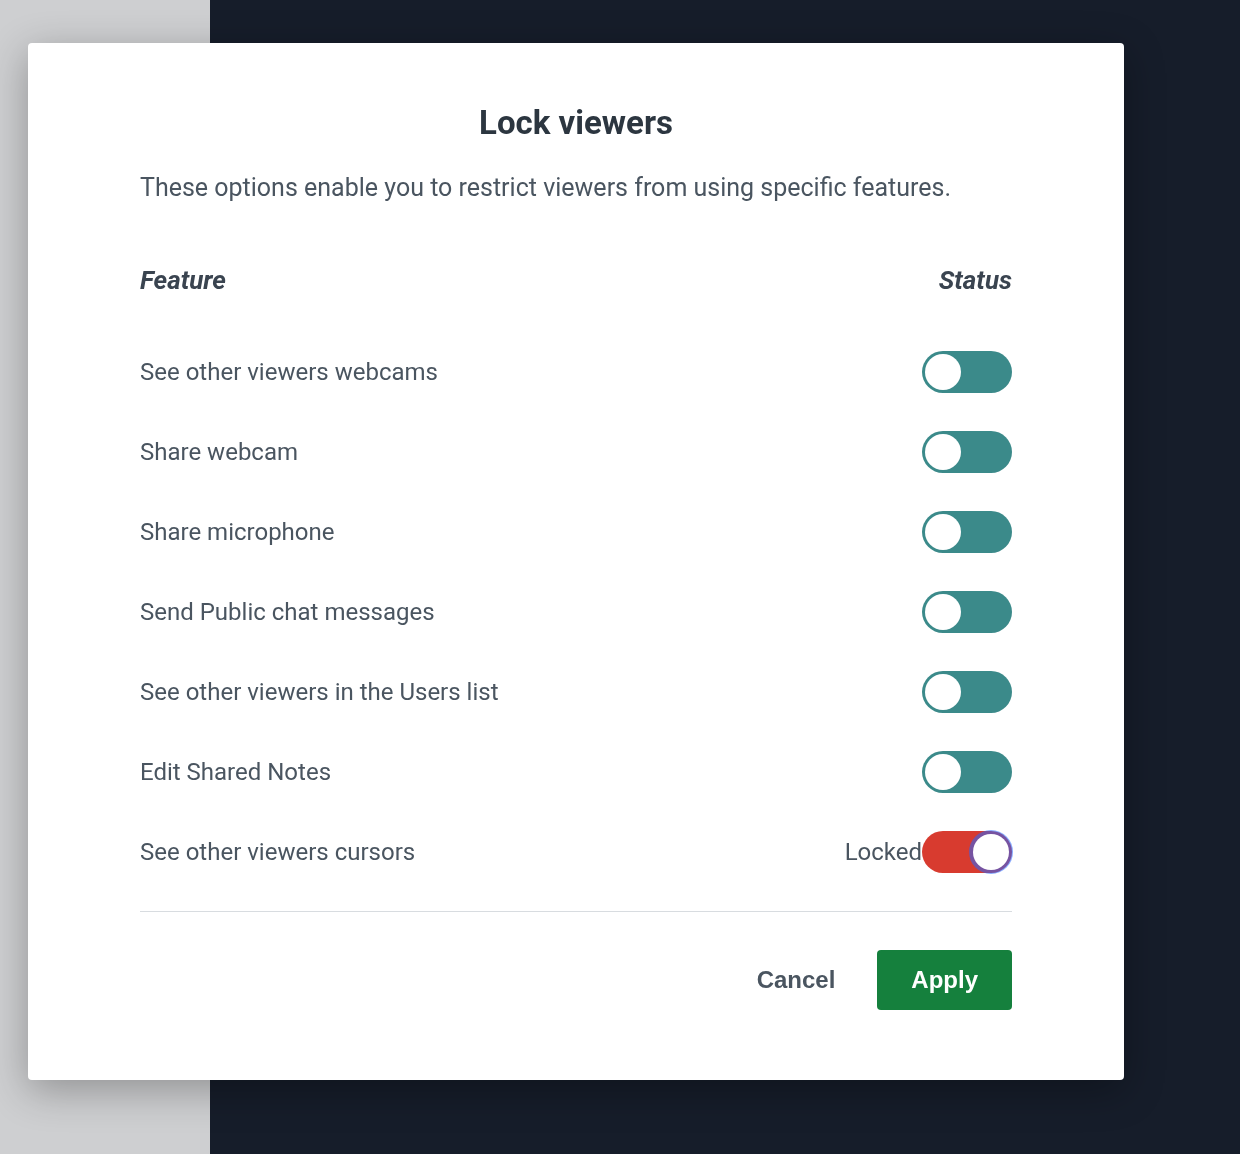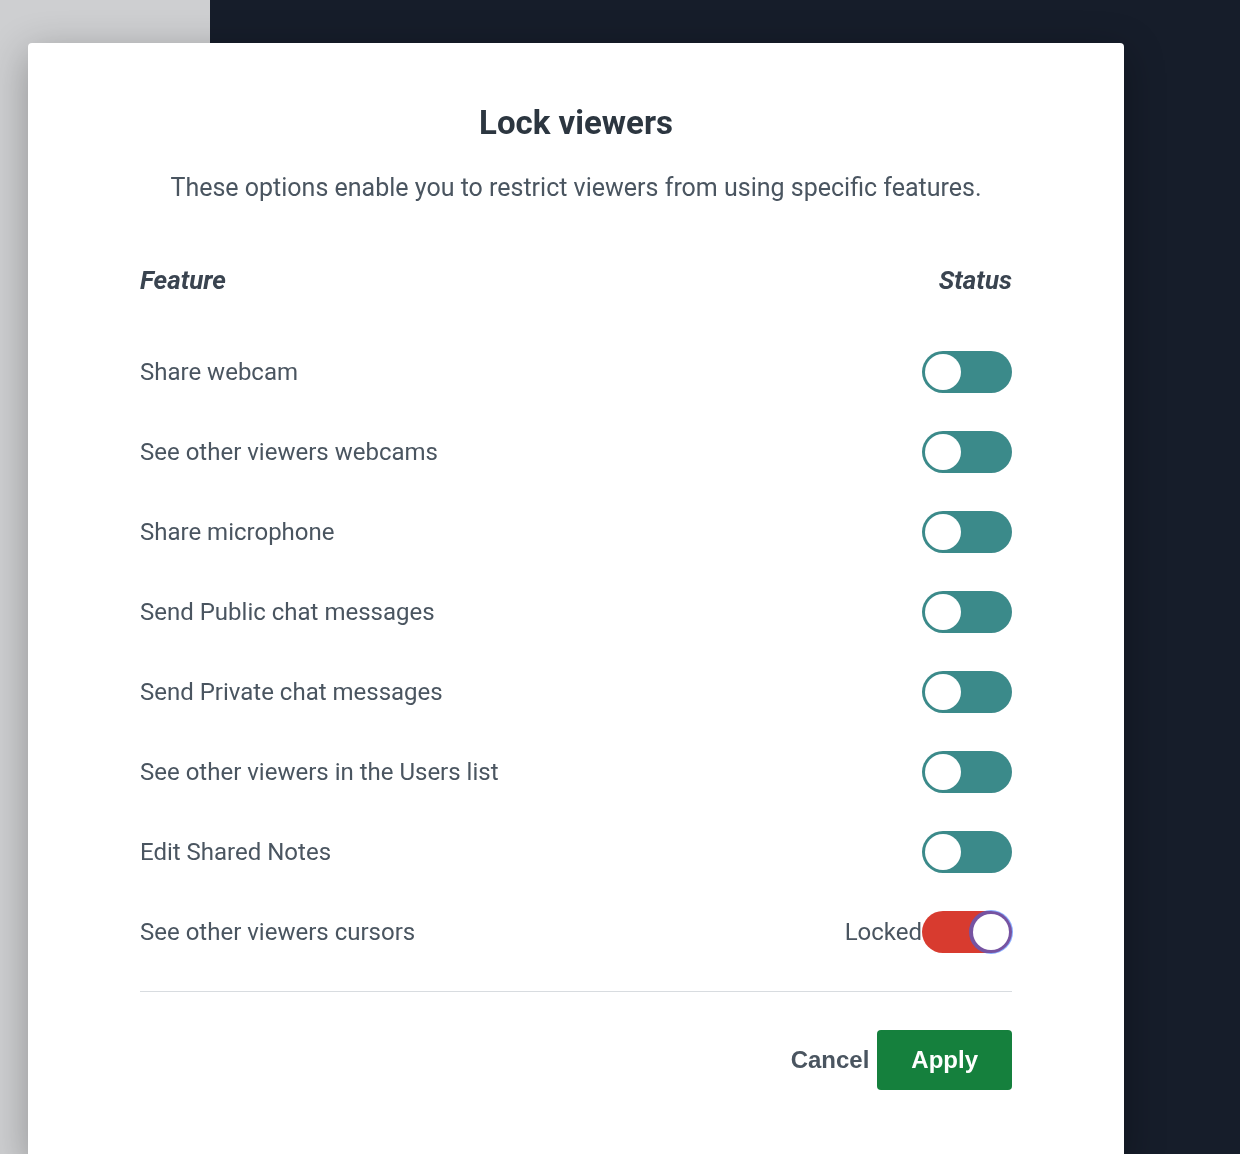--- a/index.html
+++ b/index.html
@@ -40,21 +40,20 @@
       margin-top: 15px;
     }
     .modal-title {
       text-align: center;
       font-size: 33px;
       font-weight: 700;
       color: #2c3640;
       margin-bottom: 28px;
     }
     .modal-subtitle {
-      text-align: center;
       font-size: 25px;
       color: #4a5560;
       margin-bottom: 60px;
       line-height: 1.4;
     }
     .table-header {
       display: flex;
       justify-content: space-between;
       align-items: center;
       margin-bottom: 56px;
@@ -116,20 +115,21 @@
     .divider {
       border: none;
       border-top: 1px solid #d8dce0;
       margin-top: 20px;
       margin-bottom: 38px;
     }
     .button-row {
       display: flex;
       justify-content: flex-end;
       align-items: center;
+      gap: 34px;
     }
     .btn-cancel {
       font-size: 24px;
       font-weight: 600;
       color: #4a5560;
       background: transparent;
       border: none;
       cursor: pointer;
       padding: 10px 8px;
     }
@@ -154,53 +154,45 @@
   <h1 class="modal-title">Lock viewers</h1>
   <p class="modal-subtitle">These options enable you to restrict viewers from using specific features.</p>
 
   <div class="table-header">
     <span class="col-label">Feature</span>
     <span class="col-label">Status</span>
   </div>
 
   <div id="features-container">
       <div class="feature-row">
+        <span class="feature-label">See other viewers webcams</span>
+        <div class="row-right">
+          <div class="toggle on">
+            <div class="toggle-knob"></div>
+          </div>
+        </div>
+      </div>
+      <div class="feature-row">
         <span class="feature-label">Share webcam</span>
         <div class="row-right">
           <div class="toggle on">
             <div class="toggle-knob"></div>
           </div>
         </div>
       </div>
       <div class="feature-row">
-        <span class="feature-label">See other viewers webcams</span>
-        <div class="row-right">
-          <div class="toggle on">
-            <div class="toggle-knob"></div>
-          </div>
-        </div>
-      </div>
-      <div class="feature-row">
         <span class="feature-label">Share microphone</span>
         <div class="row-right">
           <div class="toggle on">
             <div class="toggle-knob"></div>
           </div>
         </div>
       </div>
       <div class="feature-row">
         <span class="feature-label">Send Public chat messages</span>
-        <div class="row-right">
-          <div class="toggle on">
-            <div class="toggle-knob"></div>
-          </div>
-        </div>
-      </div>
-      <div class="feature-row">
-        <span class="feature-label">Send Private chat messages</span>
         <div class="row-right">
           <div class="toggle on">
             <div class="toggle-knob"></div>
           </div>
         </div>
       </div>
       <div class="feature-row">
         <span class="feature-label">See other viewers in the Users list</span>
         <div class="row-right">
           <div class="toggle on">

